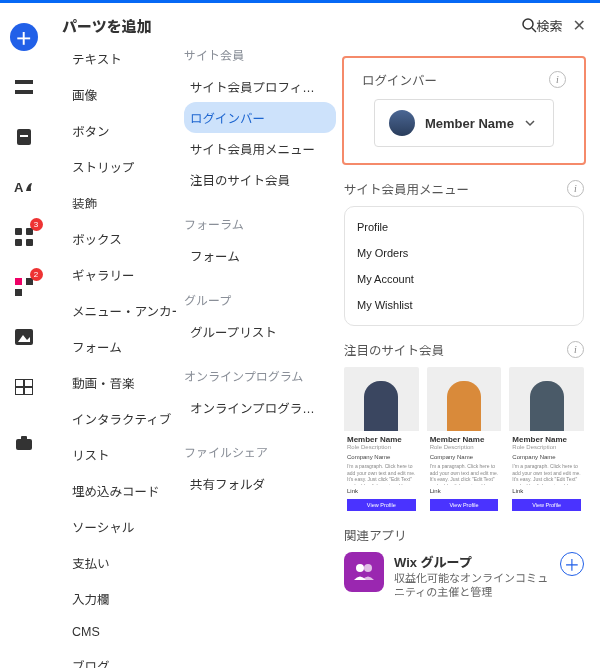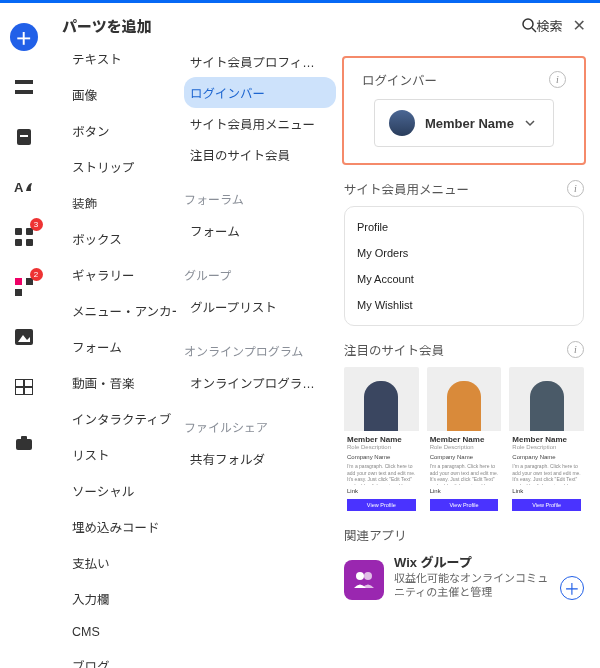--- a/index.html
+++ b/index.html
@@ -38,21 +38,21 @@
   .members { display:flex; gap:8px; margin:0 8px 14px 8px;}
   .mcard { flex:1; border:0; display:flex; flex-direction:column; font-size:7px; }
   .mimg { height:64px; background:#eee; border-radius:2px 2px 0 0; display:flex; align-items:flex-end; justify-content:center; overflow:hidden;}
   .silh { width:34px; height:50px; border-radius:16px 16px 0 0;}
   .mbody { padding:4px 3px 0 3px; }
   .mname { font-size:8px; font-weight:700; }
   .mrole { font-size:6px; color:#999;}
   .mcomp { font-size:6px; color:#444; margin-top:4px;}
   .mdesc { font-size:5px; color:#888; margin-top:3px; line-height:1.3; height:22px; overflow:hidden;}
   .mbtn { margin-top:5px; background:#4a33ff; color:#fff; font-size:5.5px; text-align:center; padding:3px 0;}
-  .relapp { display:flex; align-items:flex-end; gap:10px; margin:6px 8px 0 8px;}
+  .relapp { display:flex; align-items:flex-start; gap:10px; margin:6px 8px 0 8px;}
   .relicon { width:40px; height:40px; border-radius:8px; background:#9a27b0; display:flex; align-items:center; justify-content:center;}
   .relicon svg { width:24px; height:24px; }
   .reltext { flex:1; }
   .reltitle { font-size:13px; font-weight:800; }
   .reldesc { font-size:11px; color:#666; line-height:1.3;}
   .addcircle { width:24px; height:24px; border:1px solid #2160e8; border-radius:50%; color:#2160e8; display:flex; align-items:center; justify-content:center; font-size:16px;}
   svg { display:block; }
 </style>
 </head>
 <body>
@@ -144,31 +144,32 @@
             <div class="catitem">ボタン</div>
             <div class="catitem">ストリップ</div>
             <div class="catitem">装飾</div>
             <div class="catitem">ボックス</div>
             <div class="catitem">ギャラリー</div>
             <div class="catitem">メニュー・アンカー</div>
             <div class="catitem">フォーム</div>
             <div class="catitem">動画・音楽</div>
             <div class="catitem">インタラクティブ</div>
             <div class="catitem">リスト</div>
+            <div class="catitem">埋め込みコード</div>
             <div class="catitem">ソーシャル</div>
-            <div class="catitem">埋め込みコード</div>
             <div class="catitem">支払い</div>
             <div class="catitem">入力欄</div>
             <div class="catitem">CMS</div>
             <div class="catitem">ブログ</div>
           </div>
       </div>
 
       <div class="col2" id="subcol">
           <div class="group">
+            <div class="grouphead">サイト会員</div>
             <div class="subitem">サイト会員プロフィ…</div>
             <div class="subitem sel">ログインバー</div>
             <div class="subitem">サイト会員用メニュー</div>
             <div class="subitem">注目のサイト会員</div>
           </div>
           <div class="group">
             <div class="grouphead">フォーラム</div>
             <div class="subitem">フォーム</div>
           </div>
           <div class="group">

